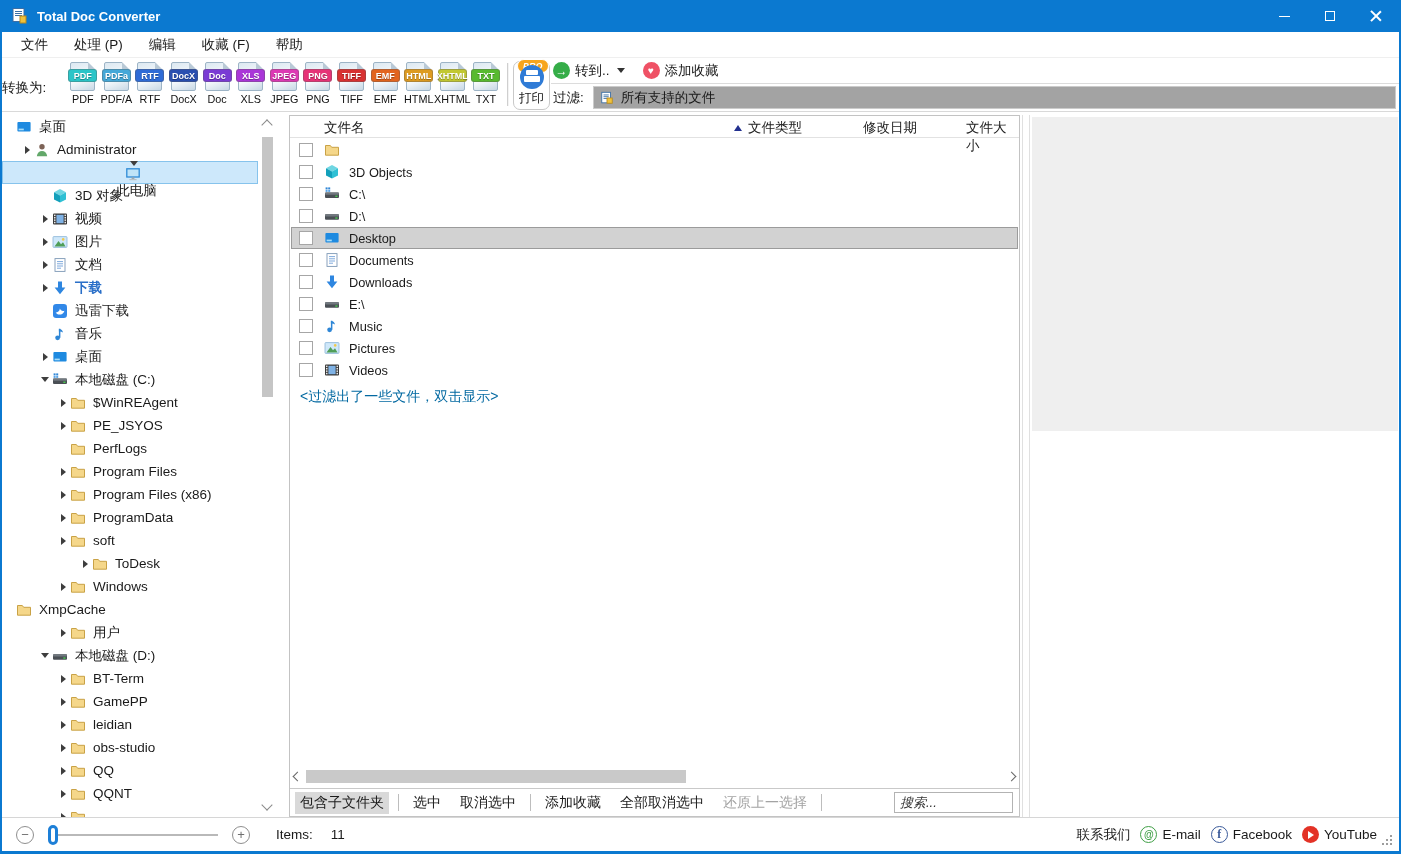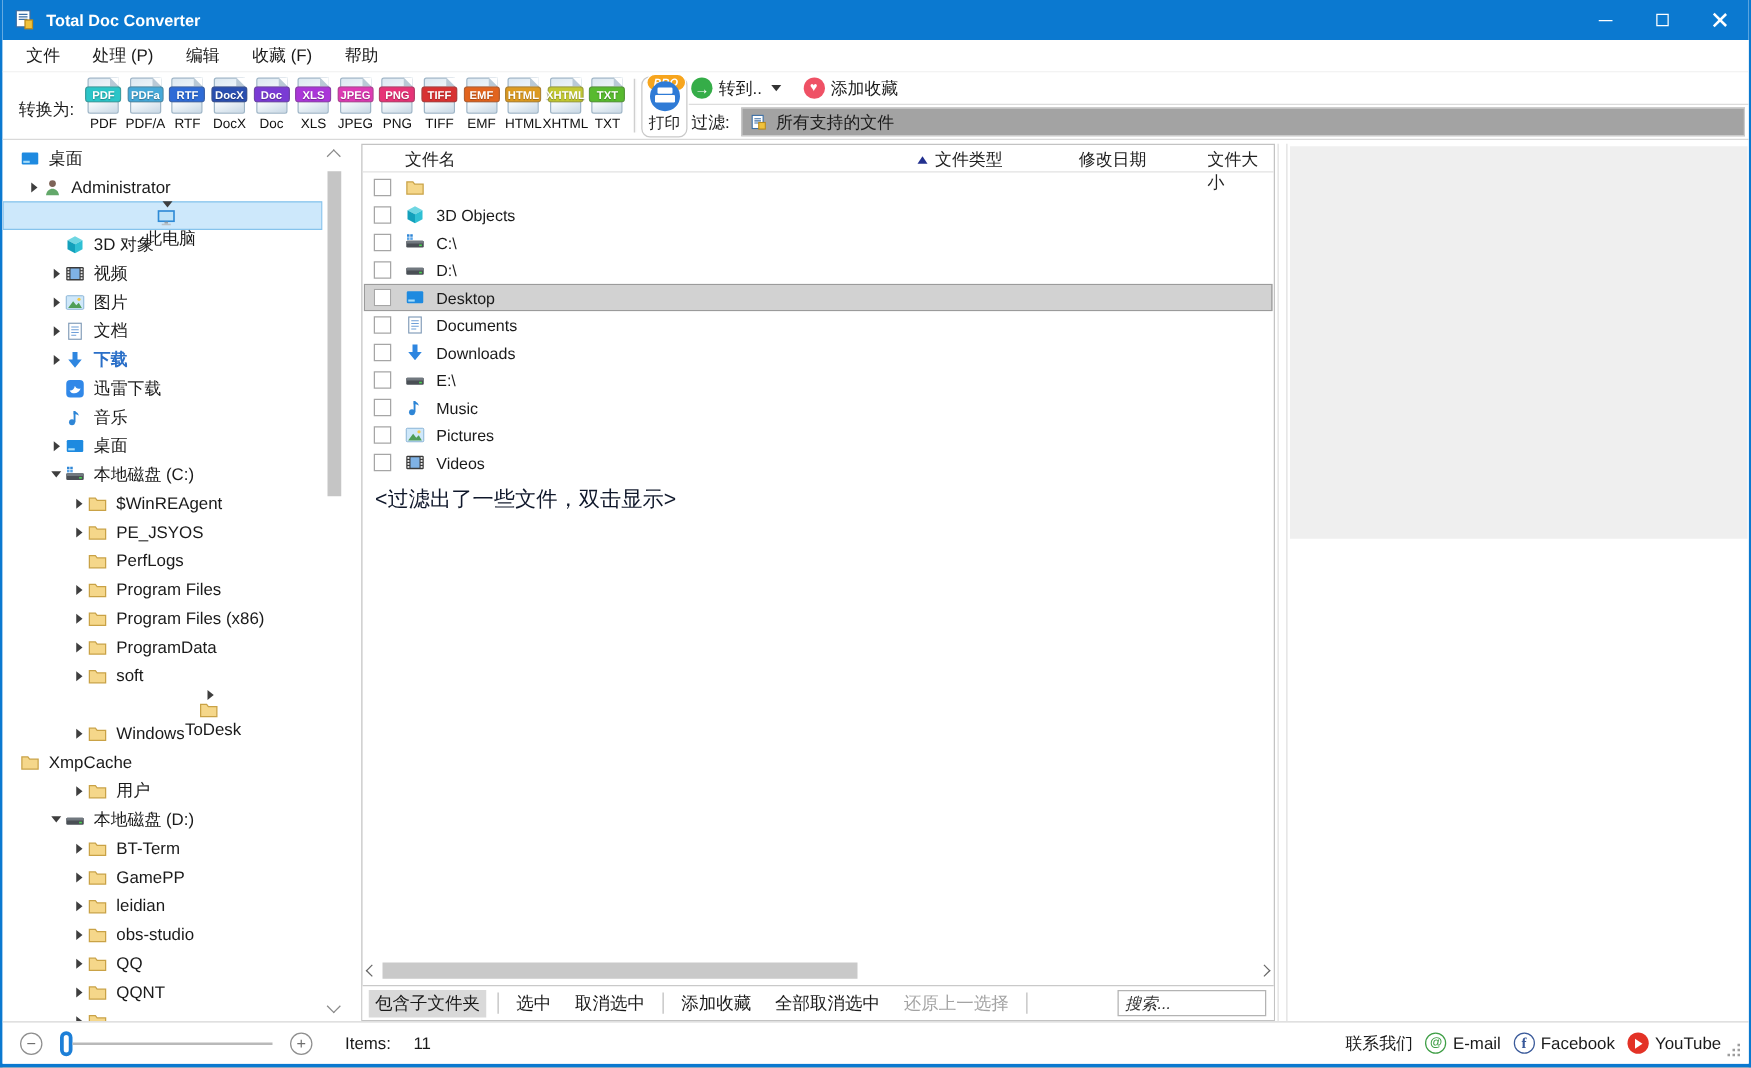--- a/index.html
+++ b/index.html
@@ -16,21 +16,21 @@
   .g-min{width:11px;height:1px;background:#fff;}
   .g-max{width:10px;height:10px;border:1px solid #fff;}
   .g-close{position:relative;width:12px;height:12px;}
   .g-close::before,.g-close::after{content:'';position:absolute;left:5px;top:-1px;width:1.6px;height:14px;background:#fff;}
   .g-close::before{transform:rotate(45deg);} .g-close::after{transform:rotate(-45deg);}
   
   .menubar{position:absolute;top:32px;left:0;right:0;height:26px;display:flex;padding-left:6px;border-bottom:1px solid #efefef;font-size:13.5px;background:#fff;}
   .menu-item{padding:0 13px;height:100%;display:flex;align-items:center;cursor:default;}
   
   .toolbar{position:absolute;top:58px;left:0;right:0;height:54px;border-bottom:1px solid #d9d9d9;background:#fff;}
-  .convert-label{position:absolute;left:13px;top:21px;font-size:13.5px;}
+  .convert-label{position:absolute;left:0;top:21px;font-size:13.5px;}
   .formats{position:absolute;left:64px;top:4px;display:flex;}
   .fmt{width:33.6px;display:flex;flex-direction:column;align-items:center;cursor:pointer;}
   .sheet{width:25px;height:29px;border-radius:2px;position:relative;
     background:linear-gradient(160deg,#dce8f1,#f8fbfd 55%,#c8d8e5);border:1px solid #9db4c6;}
   .sheet::after{content:'';position:absolute;top:-1px;right:-1px;width:0;height:0;
     border-style:solid;border-width:0 7px 7px 0;border-color:#fdfdfd #fff #b9c9d6 transparent;}
   .badge{position:absolute;left:-3px;right:-3px;top:6px;height:13px;border-radius:3px;color:#fff;
     font-size:9px;font-weight:bold;display:flex;align-items:center;justify-content:center;
     border:1px solid rgba(90,90,90,.35);text-shadow:0 1px 1px rgba(0,0,0,.35);z-index:2;}
   .flabel{font-size:10.8px;margin-top:2px;color:#111;}
@@ -76,21 +76,21 @@
   .fl-header{position:relative;height:22px;border-bottom:1px solid #e2e2e2;font-size:13.5px;color:#222;}
   .hcol{position:absolute;top:3px;cursor:pointer;}
   .h-name{left:34px;} .h-type{left:458px;} .h-date{left:573px;} .h-size{left:676px;}
   .sort-tri{position:absolute;left:444px;top:9px;width:0;height:0;border-left:4px solid transparent;border-right:4px solid transparent;border-bottom:6px solid #22308f;cursor:pointer;}
   .frows{position:absolute;top:23px;left:1px;right:1px;}
   .frow{height:22px;display:flex;align-items:center;cursor:pointer;}
   .frow.fsel{background:#d2d2d2;box-shadow:inset 0 0 0 1px #9b9b9b;}
   .cb{width:14px;height:14px;border:1px solid #a6a6a6;background:#fff;margin-left:8px;flex:none;cursor:pointer;}
   .fic{width:17px;height:17px;margin-left:11px;display:flex;align-items:center;flex:none;}
   .fname{margin-left:8px;font-size:12.8px;}
-  .filtered-note{margin:7px 0 0 9px;color:#0f172a;font-size:17px;}
+  .filtered-note{margin:7px 0 0 9px;color:#0369a1;font-size:14px;}
   .hscroll{position:absolute;left:2px;right:2px;bottom:31px;height:16px;}
   .hs-chev{position:absolute;top:4px;width:7px;height:7px;border-right:1.5px solid #666;border-bottom:1.5px solid #666;cursor:pointer;}
   .hs-left{left:2px;transform:rotate(135deg);}
   .hs-right{right:2px;transform:rotate(-45deg);}
   .hs-thumb{position:absolute;left:14px;top:1px;width:380px;height:13px;background:#c9c9c9;cursor:grab;}
   .fl-footer{position:absolute;left:0;right:0;bottom:0;height:28px;border-top:1px solid #c9c9c9;display:flex;align-items:center;font-size:14px;padding:0 5px;gap:9px;background:#fff;}
   .fbtn{padding:2px 5px;cursor:pointer;white-space:nowrap;}
   .fbtn.on{background:#d9d9d9;}
   .fbtn.dis{color:#a3a3a3;cursor:default;}
   .fsep{width:1px;height:17px;background:#bdbdbd;flex:none;}
@@ -459,21 +459,21 @@
         </div>
         <div class="trow" style="padding-left: 54px;">
           <span class="arr right"></span>
           <span class="ic">
             <svg width="16" height="16" viewBox="0 0 16 16">
               <path d="M1.5 3.5h4.8l1.4 1.8h6.8v7.9H1.5z" fill="#f5d78a" stroke="#c9a246"></path>
             </svg>
           </span>
           <span class="tlabel">soft</span>
         </div>
-        <div class="trow" style="padding-left: 76px; flex-direction: column;">
+        <div class="trow" style="padding-left: 76px;">
           <span class="arr right"></span>
           <span class="ic">
             <svg width="16" height="16" viewBox="0 0 16 16">
               <path d="M1.5 3.5h4.8l1.4 1.8h6.8v7.9H1.5z" fill="#f5d78a" stroke="#c9a246"></path>
             </svg>
           </span>
           <span class="tlabel">ToDesk</span>
         </div>
         <div class="trow" style="padding-left: 54px;">
           <span class="arr right"></span>

